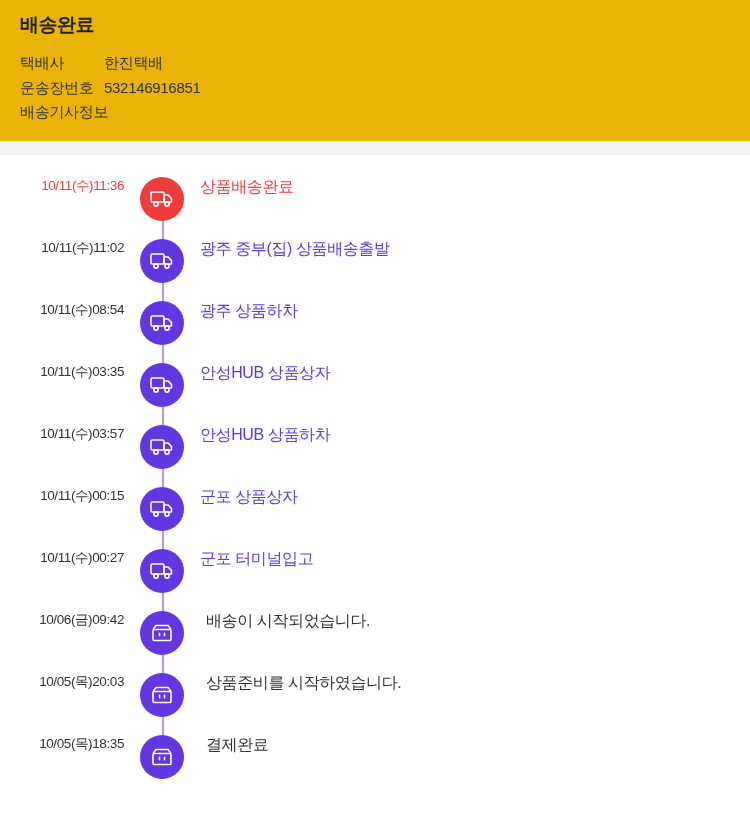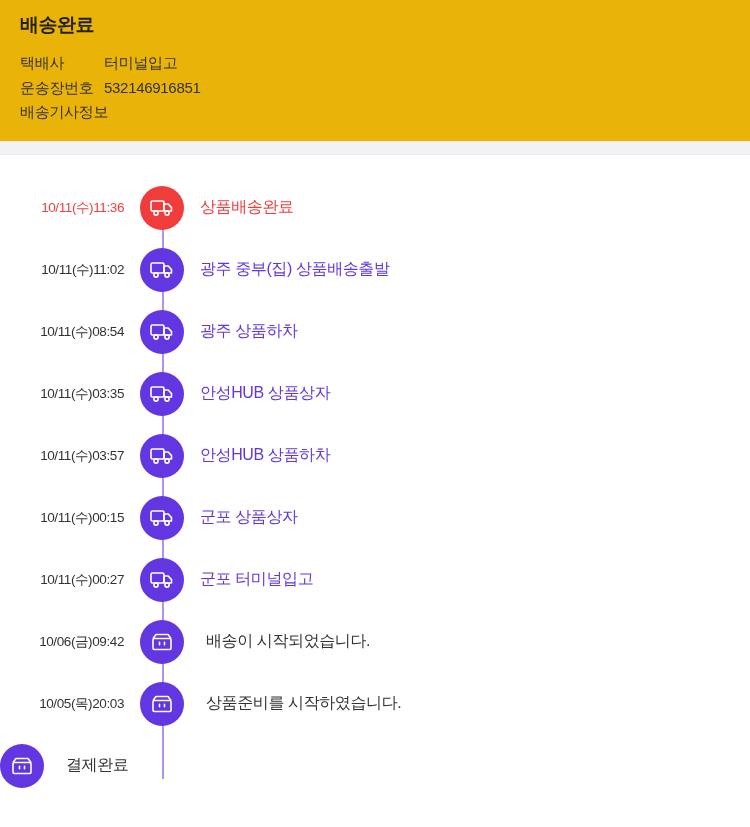--- a/index.html
+++ b/index.html
@@ -76,21 +76,21 @@
     top: 40px;
     bottom: 18px;
     width: 2px;
     background: #6c3ce9;
     opacity: 0.55;
     z-index: 0;
   }
   .step {
     position: relative;
     display: flex;
-    align-items: center;
+    align-items: flex-start;
     height: 62px;
     z-index: 1;
   }
   .step-time {
     width: 140px;
     text-align: right;
     padding-right: 16px;
     font-size: 13.5px;
     color: #333333;
     letter-spacing: -0.4px;
@@ -127,21 +127,21 @@
 </head>
 <body>
 
 <div class="page">
 
   <div class="header">
     <h1 class="header-title">배송완료</h1>
 
     <div class="info-row">
       <span class="info-label">택배사</span>
-      <span class="info-value">터미널입고</span>
+      <span class="info-value">한진택배</span>
     </div>
 
     <div class="info-row">
       <span class="info-label">운송장번호</span>
       <span class="info-value">532146916851</span>
     </div>
 
     <div class="info-single">배송기사정보</div>
   </div>
 
@@ -250,20 +250,21 @@
           <div class="step-icon">
             <svg width="22" height="20" viewBox="0 0 22 20" fill="none">
               <rect x="2" y="6.5" width="18" height="11" rx="1.2" stroke="#ffffff" stroke-width="1.6" fill="none"></rect>
               <path d="M2 6.5l3-4h12l3 4" stroke="#ffffff" stroke-width="1.6" fill="none" stroke-linejoin="round"></path>
               <path d="M8.5 10.2v2.6M13.5 10.2v2.6" stroke="#ffffff" stroke-width="1.6" stroke-linecap="round"></path>
             </svg>
           </div>
           <div class="step-label">상품준비를 시작하였습니다.</div>
         </div>
         <div class="step plain">
+          <div class="step-time">10/05(목)18:35</div>
           <div class="step-icon">
             <svg width="22" height="20" viewBox="0 0 22 20" fill="none">
               <rect x="2" y="6.5" width="18" height="11" rx="1.2" stroke="#ffffff" stroke-width="1.6" fill="none"></rect>
               <path d="M2 6.5l3-4h12l3 4" stroke="#ffffff" stroke-width="1.6" fill="none" stroke-linejoin="round"></path>
               <path d="M8.5 10.2v2.6M13.5 10.2v2.6" stroke="#ffffff" stroke-width="1.6" stroke-linecap="round"></path>
             </svg>
           </div>
           <div class="step-label">결제완료</div>
         </div>
       </div>

